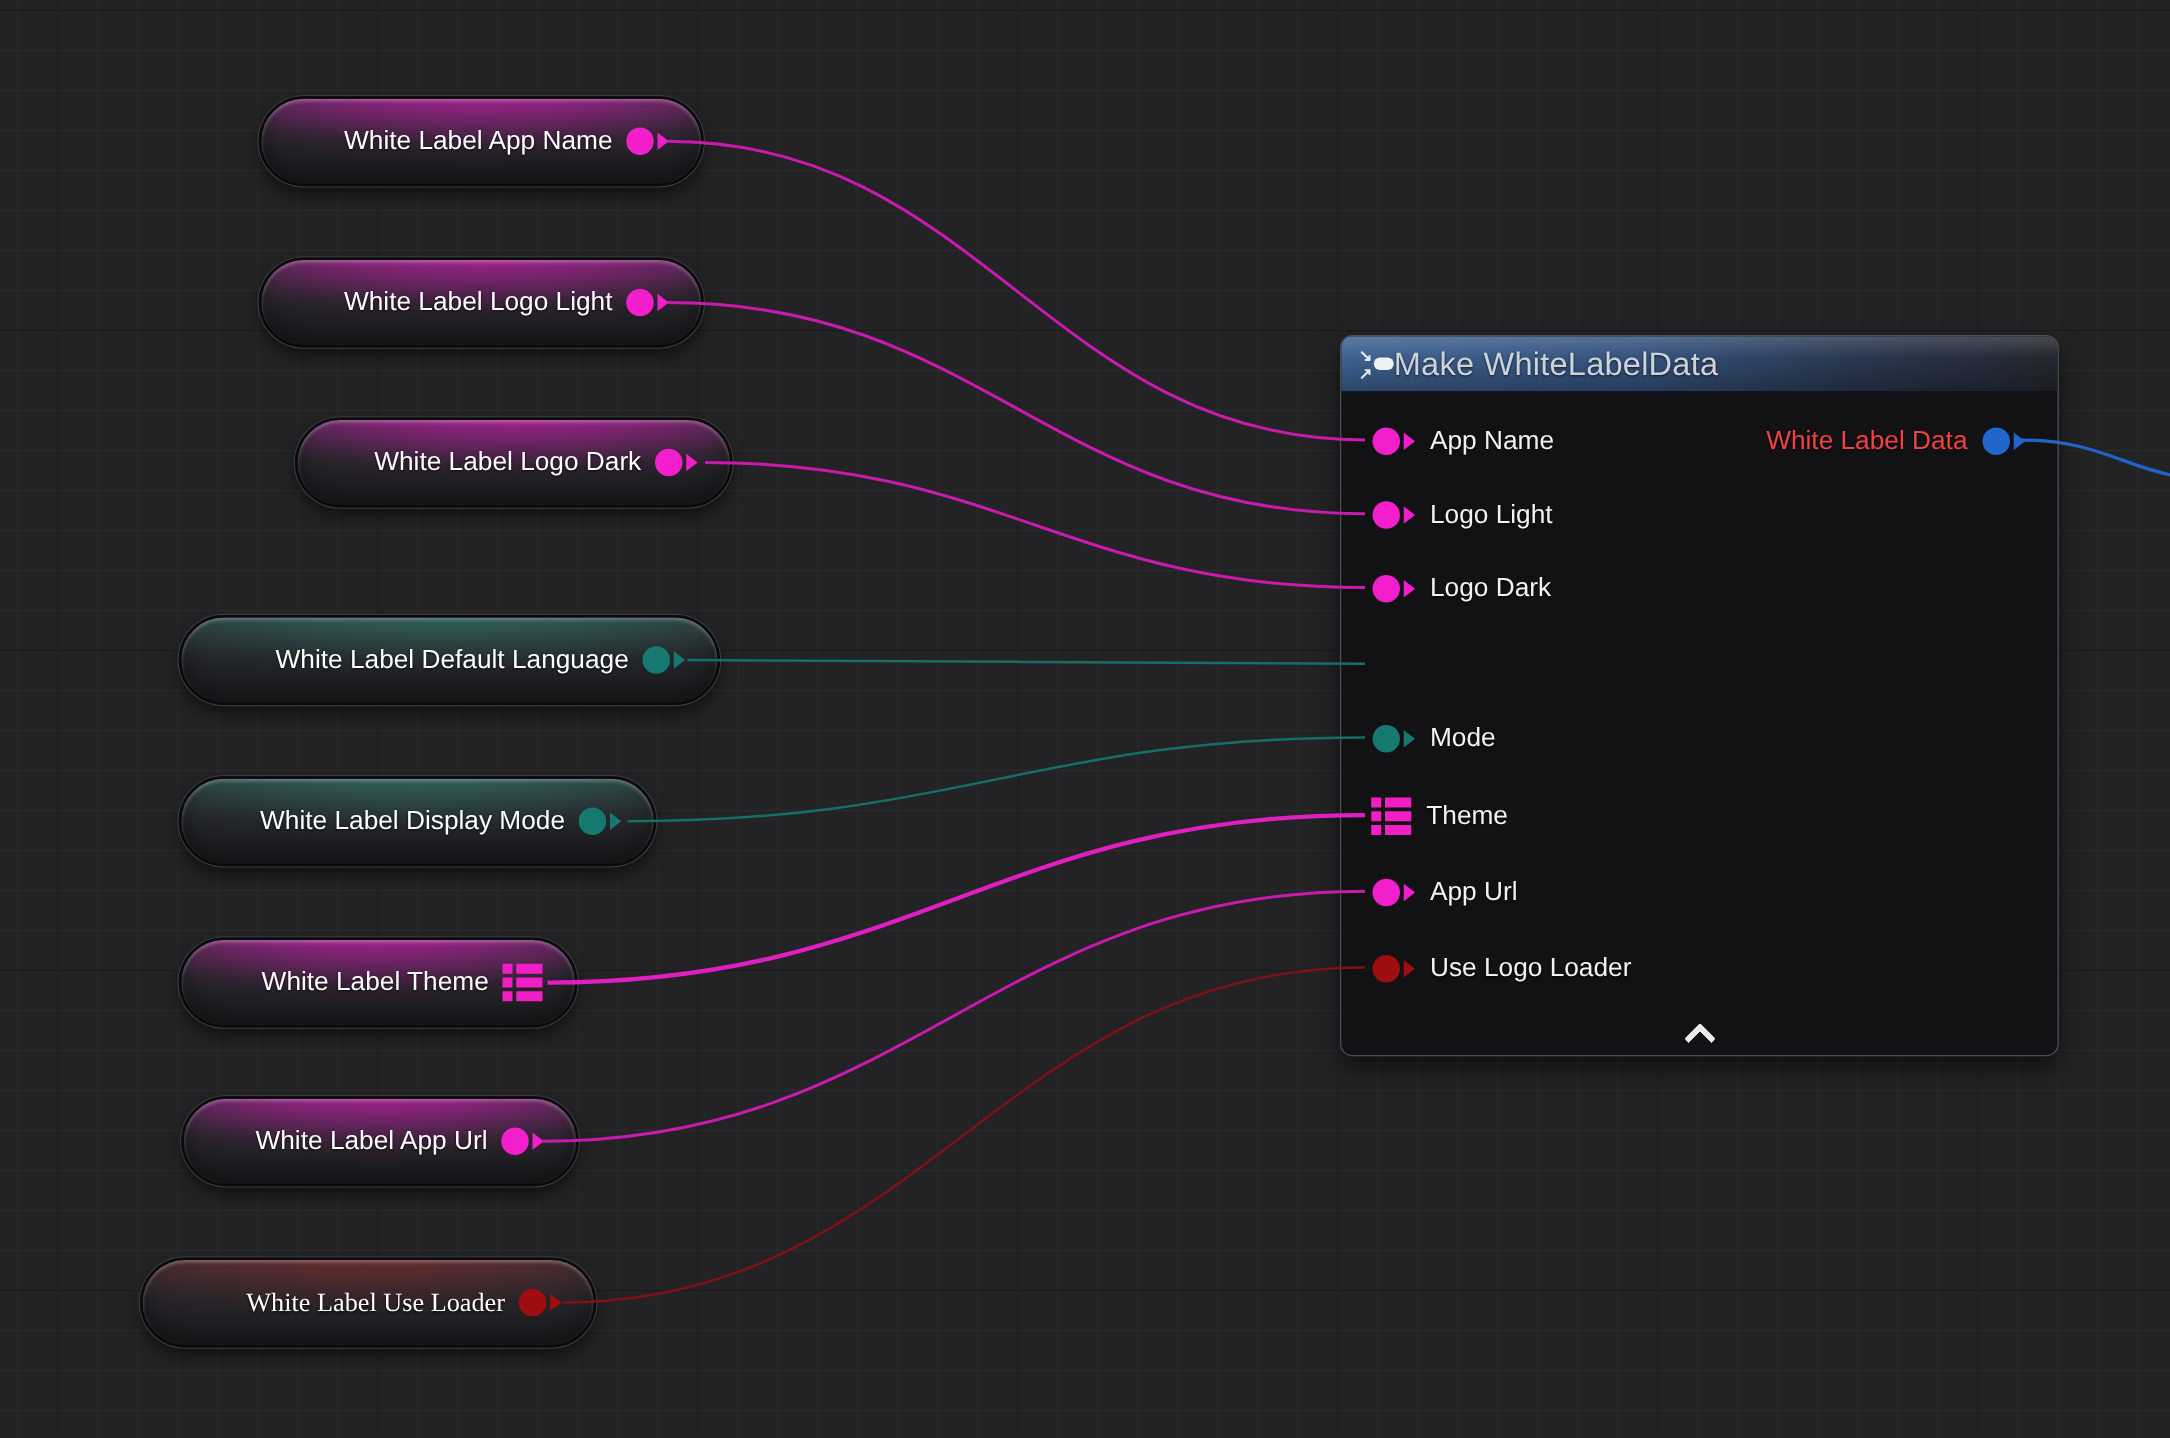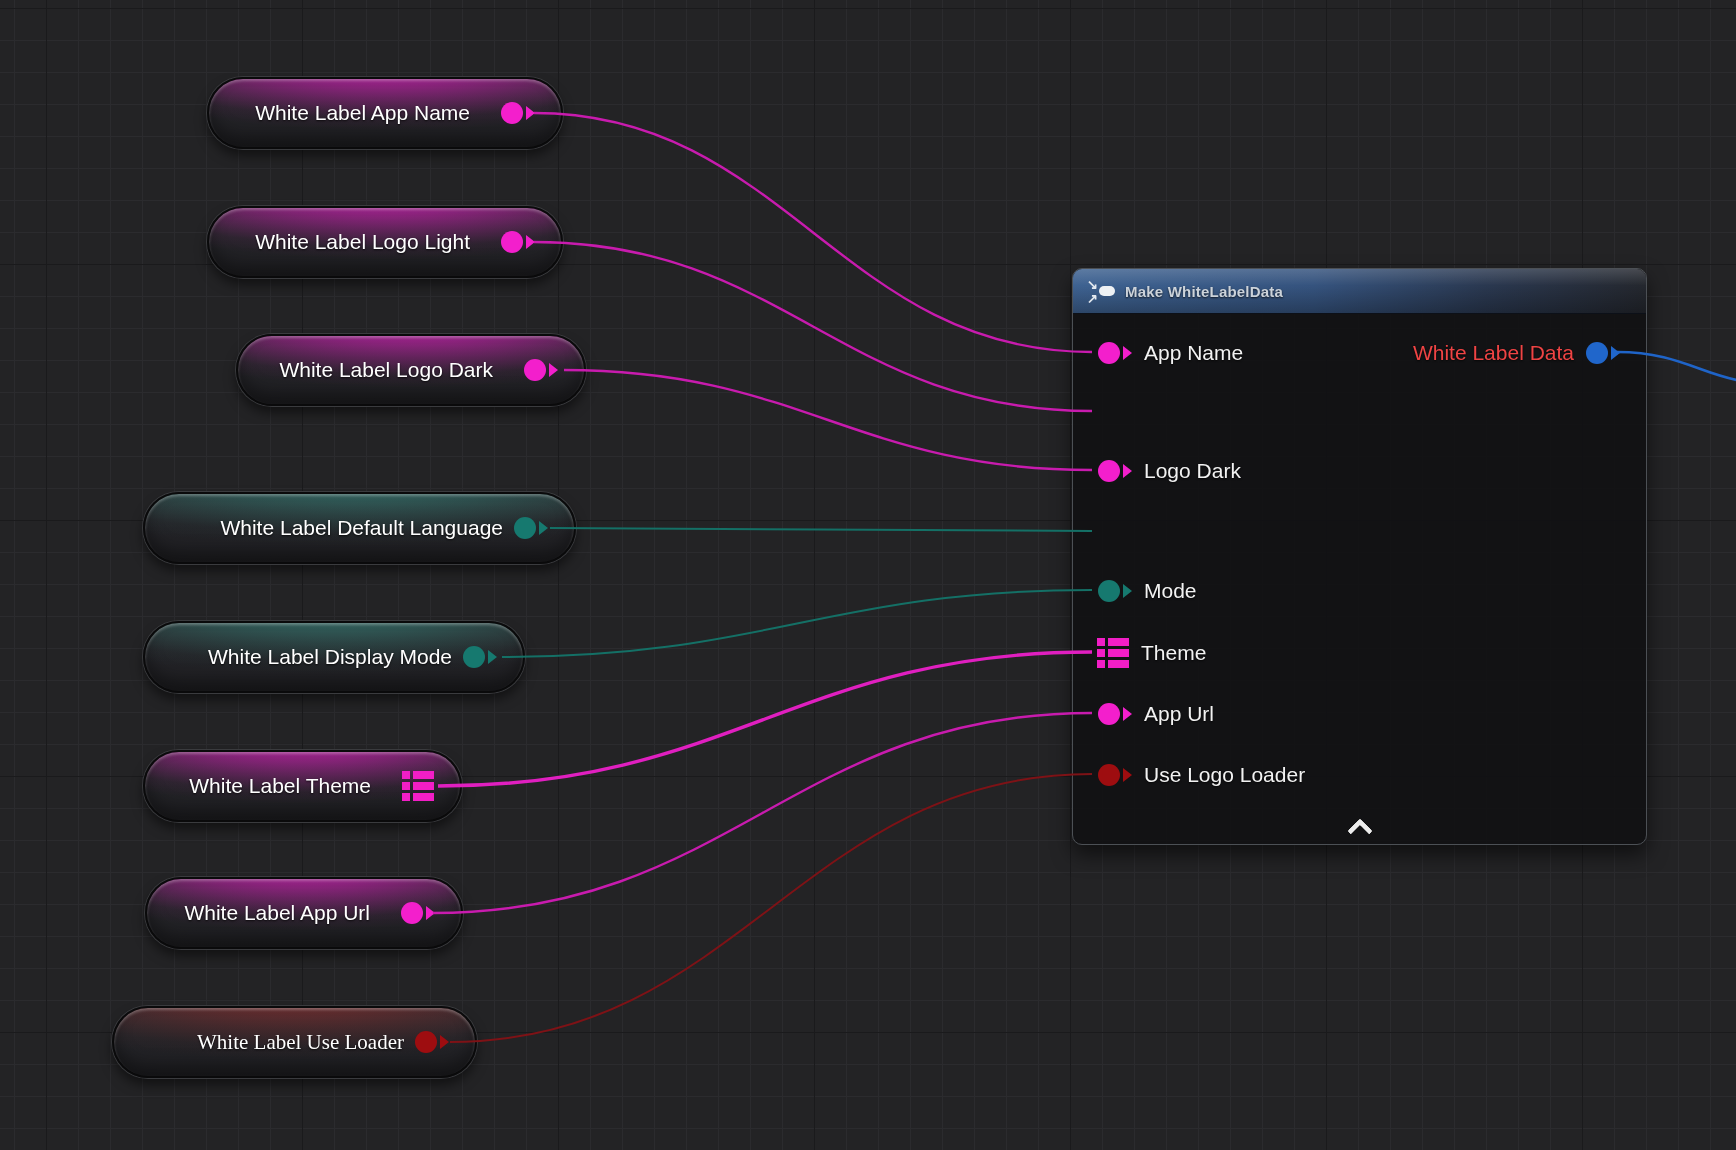--- a/index.html
+++ b/index.html
@@ -39,21 +39,20 @@
                inset 0 -10px 16px rgba(0,0,0,.35);
     z-index:10;
   }
   .var-node .label{
     color:#ffffff;font-size:21px;margin-right:11px;white-space:nowrap;
     text-shadow:0 1px 2px rgba(0,0,0,.75);
   }
   .var-node.t-string{
     background:radial-gradient(125% 150% at 50% -38%,rgba(238,28,204,.95) 0%,rgba(238,28,204,.30) 46%,rgba(238,28,204,.05) 64%,rgba(0,0,0,0) 76%),
                linear-gradient(180deg,#2c2c30 0%,#232327 50%,#1d1d20 100%);
-    gap:20px;
   }
   .var-node.t-enum{
     background:radial-gradient(125% 150% at 50% -38%,rgba(55,150,138,.80) 0%,rgba(55,150,138,.24) 46%,rgba(55,150,138,.04) 64%,rgba(0,0,0,0) 76%),
                linear-gradient(180deg,#2c2c30 0%,#232327 50%,#1d1d20 100%);
   }
   .var-node.t-bool{
     background:radial-gradient(125% 150% at 50% -38%,rgba(170,45,45,.75) 0%,rgba(170,45,45,.22) 46%,rgba(170,45,45,.04) 64%,rgba(0,0,0,0) 76%),
                linear-gradient(180deg,#2c2c30 0%,#232327 50%,#1d1d20 100%);
   }
   
@@ -80,21 +79,21 @@
   .make-header{
     position:absolute;left:0;top:0;right:0;height:45px;
     border-radius:9px 9px 0 0;
     background:
       linear-gradient(180deg,rgba(255,255,255,.16) 0%,rgba(255,255,255,0) 38%,rgba(0,0,0,.28) 100%),
       linear-gradient(90deg,#3e6291 0%,#35537e 42%,#2a3850 72%,#24272e 100%);
     display:flex;align-items:center;padding-left:15px;box-sizing:border-box;
     border-bottom:1px solid #0c1018;
   }
   .make-title{
-    color:#ccd3da;font-size:15px;font-weight:bold;margin-left:10px;
+    color:#ccd3da;font-size:26px;font-weight:normal;
     text-shadow:0 1px 2px rgba(0,0,0,.7);letter-spacing:.2px;white-space:nowrap;
   }
   .make-struct-glyph{position:relative;width:27px;height:27px;}
   .make-struct-glyph .arrow{
     position:absolute;left:-1px;color:#e4eaf0;font-size:13px;line-height:13px;font-weight:bold;
   }
   .make-struct-glyph .a-se{top:0;}
   .make-struct-glyph .a-ne{bottom:0;}
   .make-struct-glyph .pill{
     position:absolute;right:0;top:8.5px;width:16px;height:10px;border-radius:5px;background:#eef1f4;
@@ -207,20 +206,27 @@
       </span>
       <span class="make-title">Make WhiteLabelData</span>
     </div>
 
     <div class="in-row" style="top:54px;">
       <span class="pin p-string">
           <span class="dot"></span>
           <span class="tip"></span>
         </span>
       <span class="label">App Name</span>
+    </div>
+    <div class="in-row" style="top:113px;">
+      <span class="pin p-string">
+          <span class="dot"></span>
+          <span class="tip"></span>
+        </span>
+      <span class="label">Logo Light</span>
     </div>
     <div class="in-row" style="top:172px;justify-content:center;">
       <span class="pin p-string">
           <span class="dot"></span>
           <span class="tip"></span>
         </span>
       <span class="label">Logo Dark</span>
     </div>
     <div class="in-row" style="top:292px;">
       <span class="pin p-enum">

